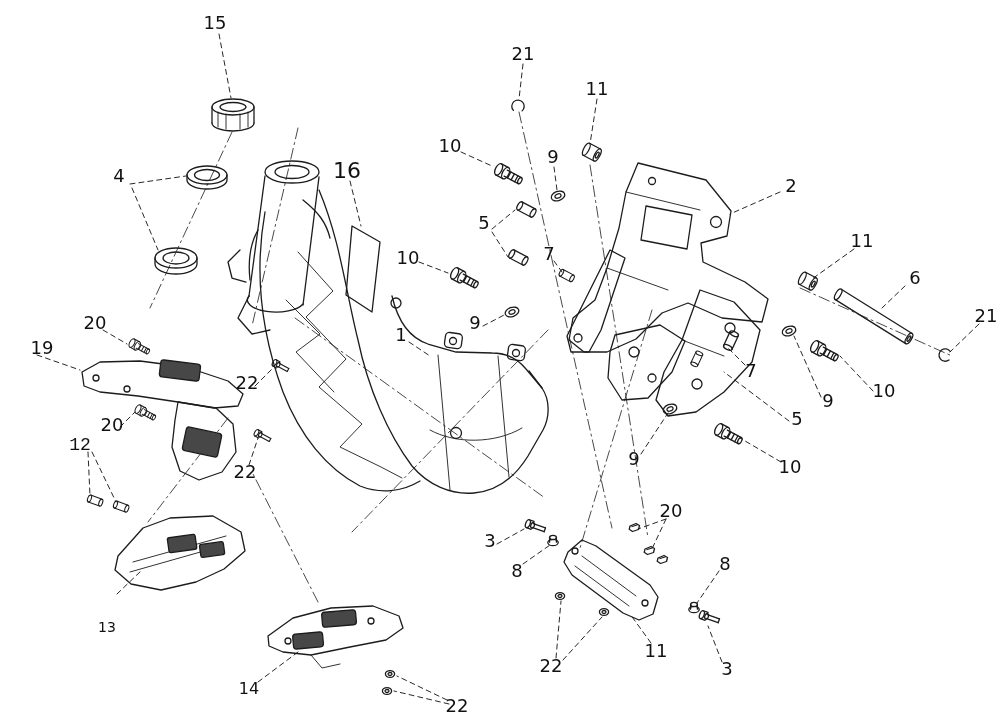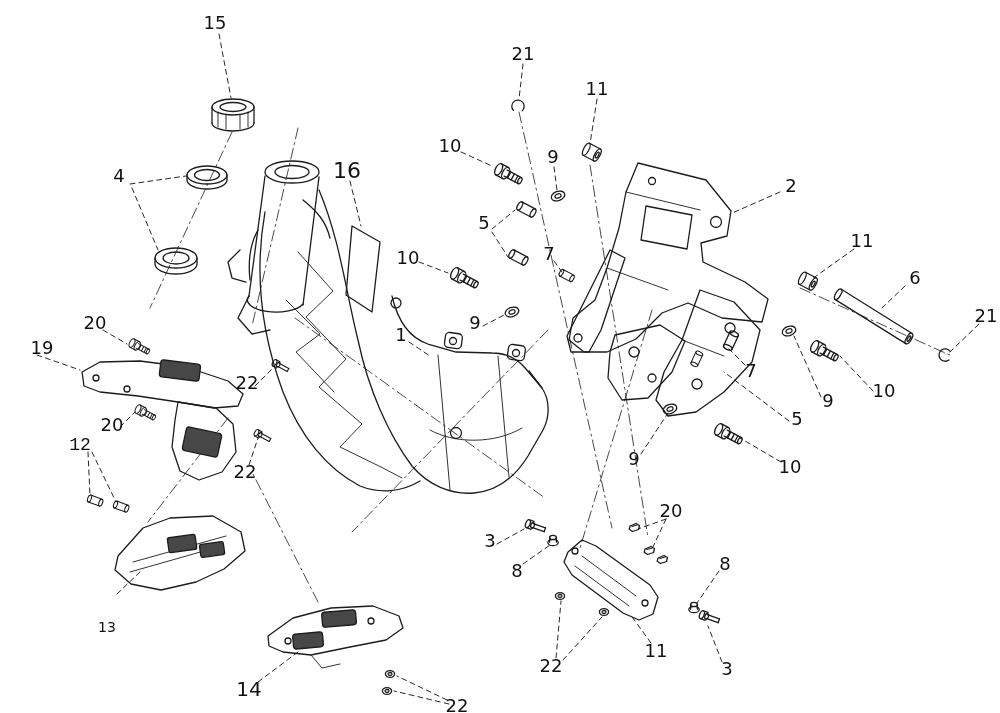--- a/index.html
+++ b/index.html
@@ -320,17 +320,17 @@
       <div class="callout" style="left: 634px; top: 459px; font-size: 18px; color: rgb(17, 17, 17);">9</div>
       <div class="callout" style="left: 790px; top: 467px; font-size: 18px; color: rgb(17, 17, 17);">10</div>
       <div class="callout" style="left: 671px; top: 511px; font-size: 18px; color: rgb(17, 17, 17);">20</div>
       <div class="callout" style="left: 490px; top: 541px; font-size: 18px; color: rgb(17, 17, 17);">3</div>
       <div class="callout" style="left: 517px; top: 571px; font-size: 18px; color: rgb(17, 17, 17);">8</div>
       <div class="callout" style="left: 725px; top: 564px; font-size: 18px; color: rgb(17, 17, 17);">8</div>
       <div class="callout" style="left: 107px; top: 601px; font-size: 14px; color: rgb(17, 17, 17); margin-top: 26px;">13</div>
       <div class="callout" style="left: 656px; top: 651px; font-size: 18px; color: rgb(17, 17, 17);">11</div>
       <div class="callout" style="left: 727px; top: 669px; font-size: 18px; color: rgb(17, 17, 17);">3</div>
       <div class="callout" style="left: 551px; top: 666px; font-size: 18px; color: rgb(17, 17, 17);">22</div>
-      <div class="callout" style="left: 249px; top: 689px; font-size: 20px; color: rgb(17, 17, 17);">14</div>
+      <div class="callout" style="left: 249px; top: 689px; font-size: 16px; color: rgb(17, 17, 17);">14</div>
       <div class="callout" style="left: 457px; top: 706px; font-size: 18px; color: rgb(17, 17, 17);">22</div>
     </div>
 
 </div>
 
 </body></html>

